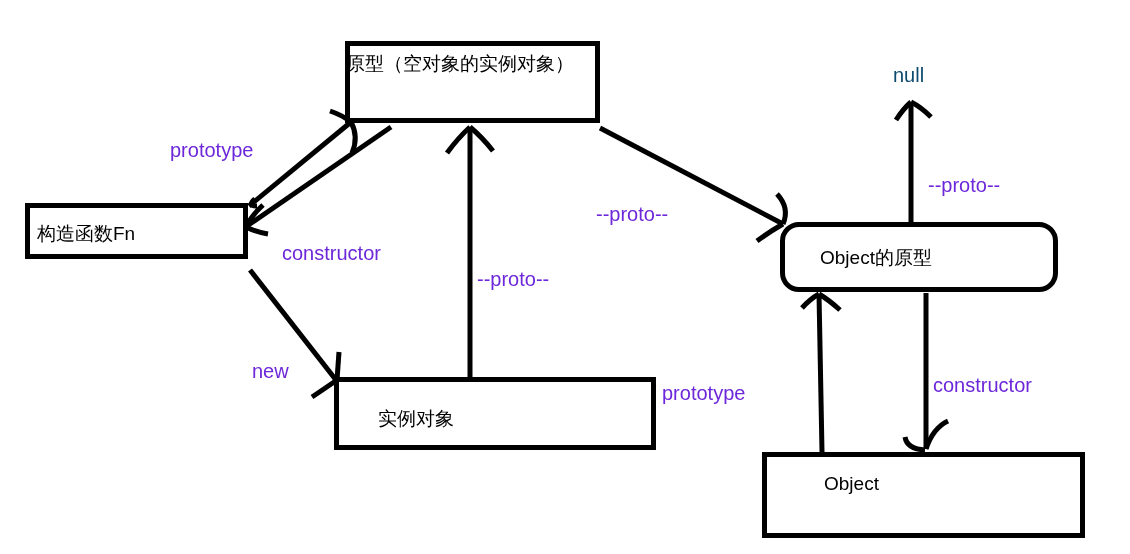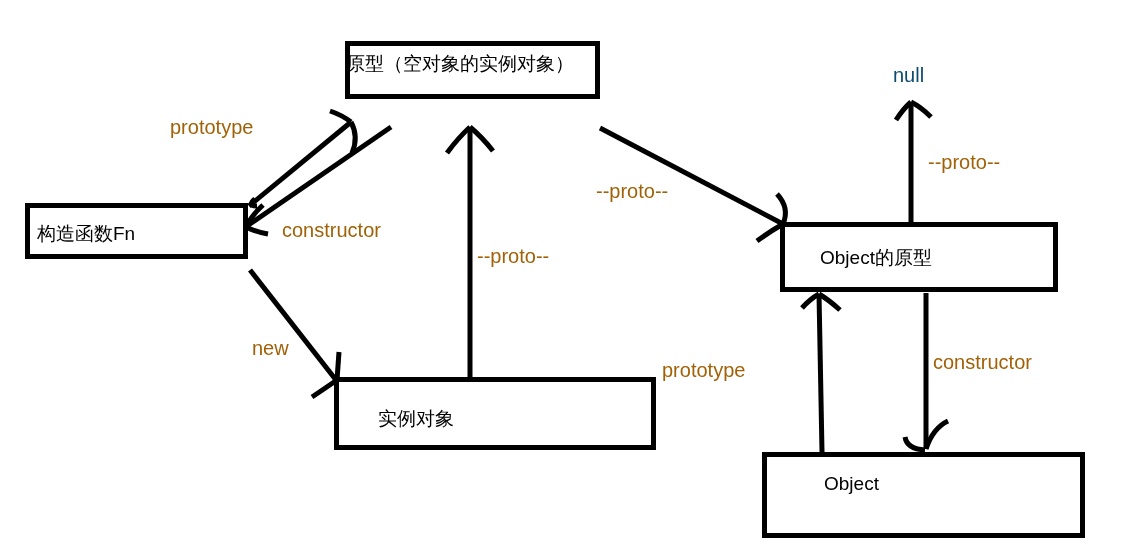--- a/index.html
+++ b/index.html
@@ -30,23 +30,24 @@
   .node-label {
     position: absolute;
     white-space: nowrap;
     color: #000000;
     font-size: 19px;
     line-height: 1.25;
   }
   .edge-label {
     position: absolute;
     white-space: nowrap;
-    color: #a16207;
+    color: #6d28d9;
     font-size: 20px;
     line-height: 1.2;
+    margin-top: 23px;
   }
   .terminal-label {
     position: absolute;
     white-space: nowrap;
     color: #0c4a6e;
     font-size: 20px;
   }
 </style>
 </head>
 <body>
@@ -98,33 +99,33 @@
       <path d="M840 310 Q829 300 819 294"></path>
     </g>
 
     <g>
       <path d="M926 293 L926 449"></path>
       <path d="M905 437 Q907 449 925 450"></path>
       <path d="M948 421 Q933 428 926 449"></path>
     </g>
   </svg>
 
-  <div class="node-box" style="left:345px; top:41px; width:255px; height:58px;">
+  <div class="node-box" style="left:345px; top:41px; width:255px; height:82px;">
     <span class="node-label" style="left:-4px; top:6px;">原型（空对象的实例对象）</span>
   </div>
 
   <div class="node-box" style="left:25px; top:203px; width:223px; height:56px;">
     <span class="node-label" style="left:7px; top:14px;">构造函数Fn</span>
   </div>
 
   <div class="node-box" style="left:334px; top:377px; width:322px; height:73px;text-align:right;">
     <span class="node-label" style="left:39px; top:25px;">实例对象</span>
   </div>
 
-  <div class="node-box" style="left:780px; top:222px; width:278px; height:70px;">
+  <div class="node-box" style="left:780px; top:222px; width:278px; height:70px;border-radius:19px;">
     <span class="node-label" style="left:35px; top:19px;">Object的原型</span>
   </div>
 
   <div class="node-box" style="left:762px; top:452px; width:323px; height:86px;">
     <span class="node-label" style="left:57px; top:15px;">Object</span>
   </div>
 
   <span class="terminal-label" style="left:893px; top:64px;">null</span>
 
   <span class="edge-label" style="left:170px; top:115px;">prototype</span>

